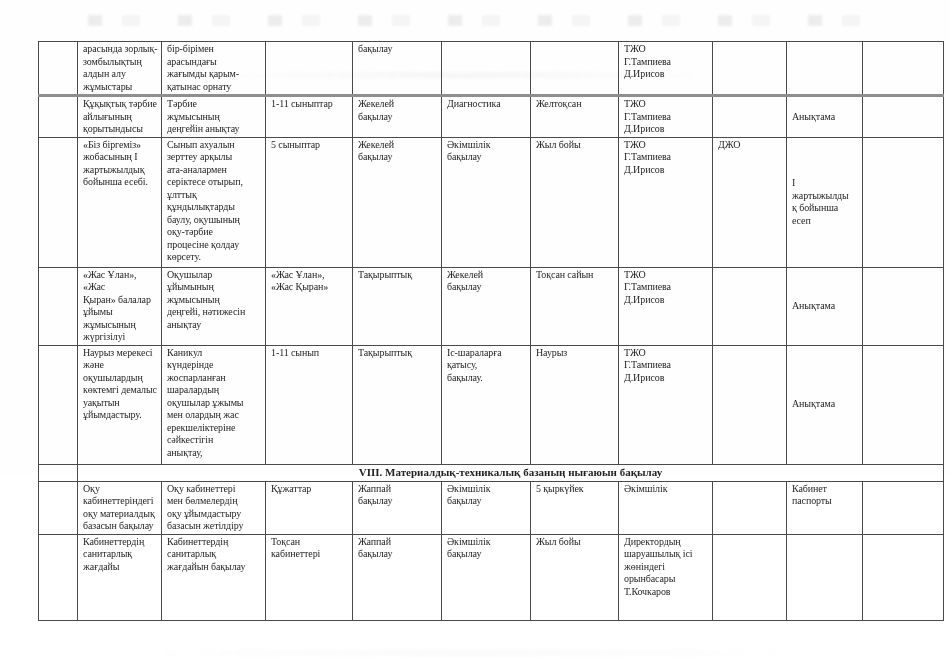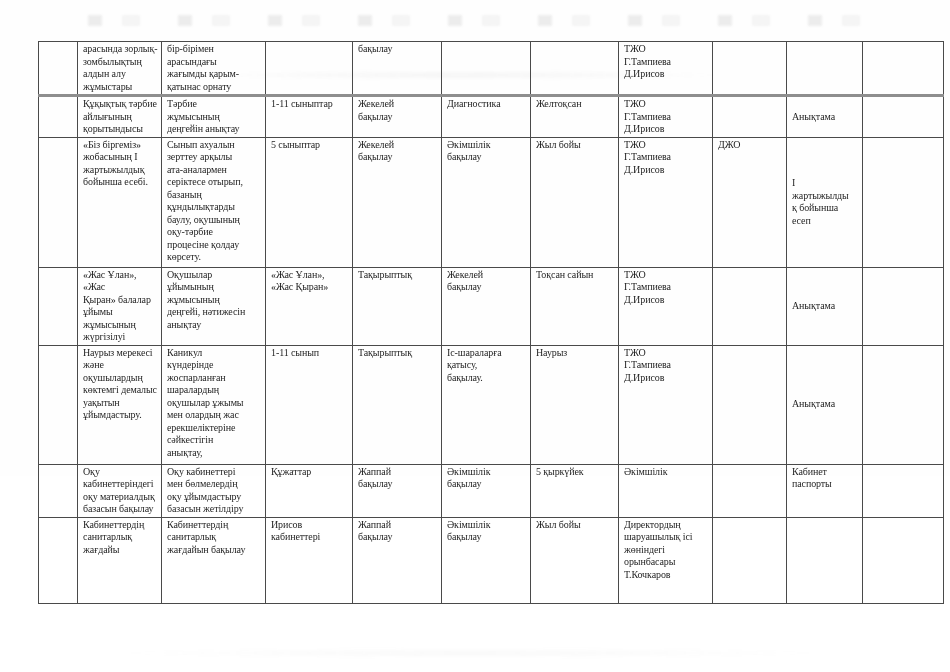--- a/index.html
+++ b/index.html
@@ -145,21 +145,21 @@
         <tr style="height: 130px; padding-left: 20px;">
           <td></td>
           <td>«Біз біргеміз»
 жобасының І
 жартыжылдық
 бойынша есебі.</td>
           <td>Сынып ахуалын
 зерттеу арқылы
 ата-аналармен
 серіктесе отырып,
-базаның
+ұлттық
 құндылықтарды
 баулу, оқушының
 оқу-тәрбие
 процесіне қолдау
 көрсету.</td>
           <td>5 сыныптар</td>
           <td>Жекелей
 бақылау</td>
           <td>Әкімшілік
 бақылау</td>
@@ -222,20 +222,24 @@
 қатысу,
 бақылау.</td>
           <td>Наурыз</td>
           <td>ТЖО
 Г.Тампиева
 Д.Ирисов</td>
           <td></td>
           <td class="vc">Анықтама</td>
           <td></td>
         </tr>
+        <tr style="height: 17px;">
+          <td></td>
+          <td colspan="10" class="hdr">VIII. Материалдық-техникалық базаның нығаюын бақылау</td>
+        </tr>
         <tr style="height: 51px; margin-left: 30px;">
           <td></td>
           <td>Оқу
 кабинеттеріндегі
 оқу материалдық
 базасын бақылау</td>
           <td>Оқу  кабинеттері
 мен бөлмелердің
 оқу ұйымдастыру
 базасын жетілдіру</td>
@@ -252,21 +256,21 @@
           <td></td>
         </tr>
         <tr style="height: 86px;">
           <td></td>
           <td>Кабинеттердің
 санитарлық
 жағдайы</td>
           <td>Кабинеттердің
 санитарлық
 жағдайын бақылау</td>
-          <td>Ирисов
+          <td>Тоқсан
 кабинеттері</td>
           <td>Жаппай
 бақылау</td>
           <td>Әкімшілік
 бақылау</td>
           <td>Жыл бойы</td>
           <td>Директордың
 шаруашылық ісі
 жөніндегі
 орынбасары

